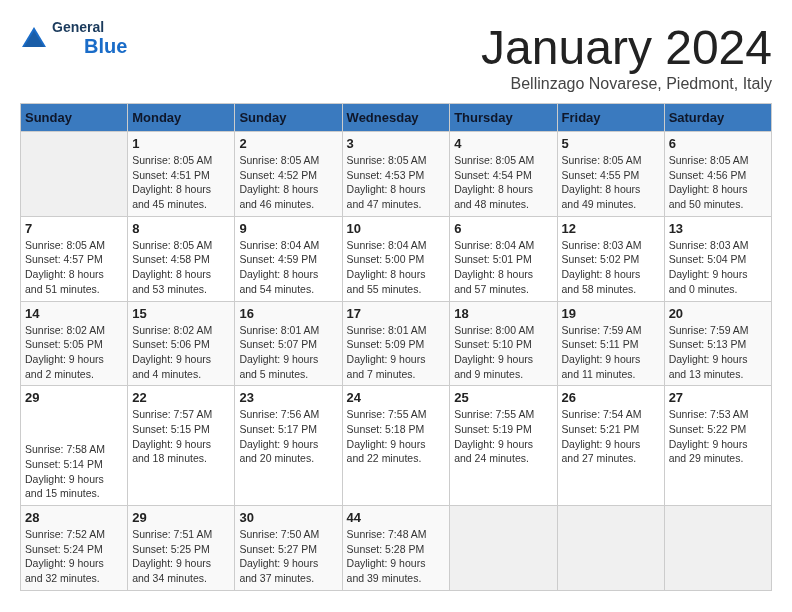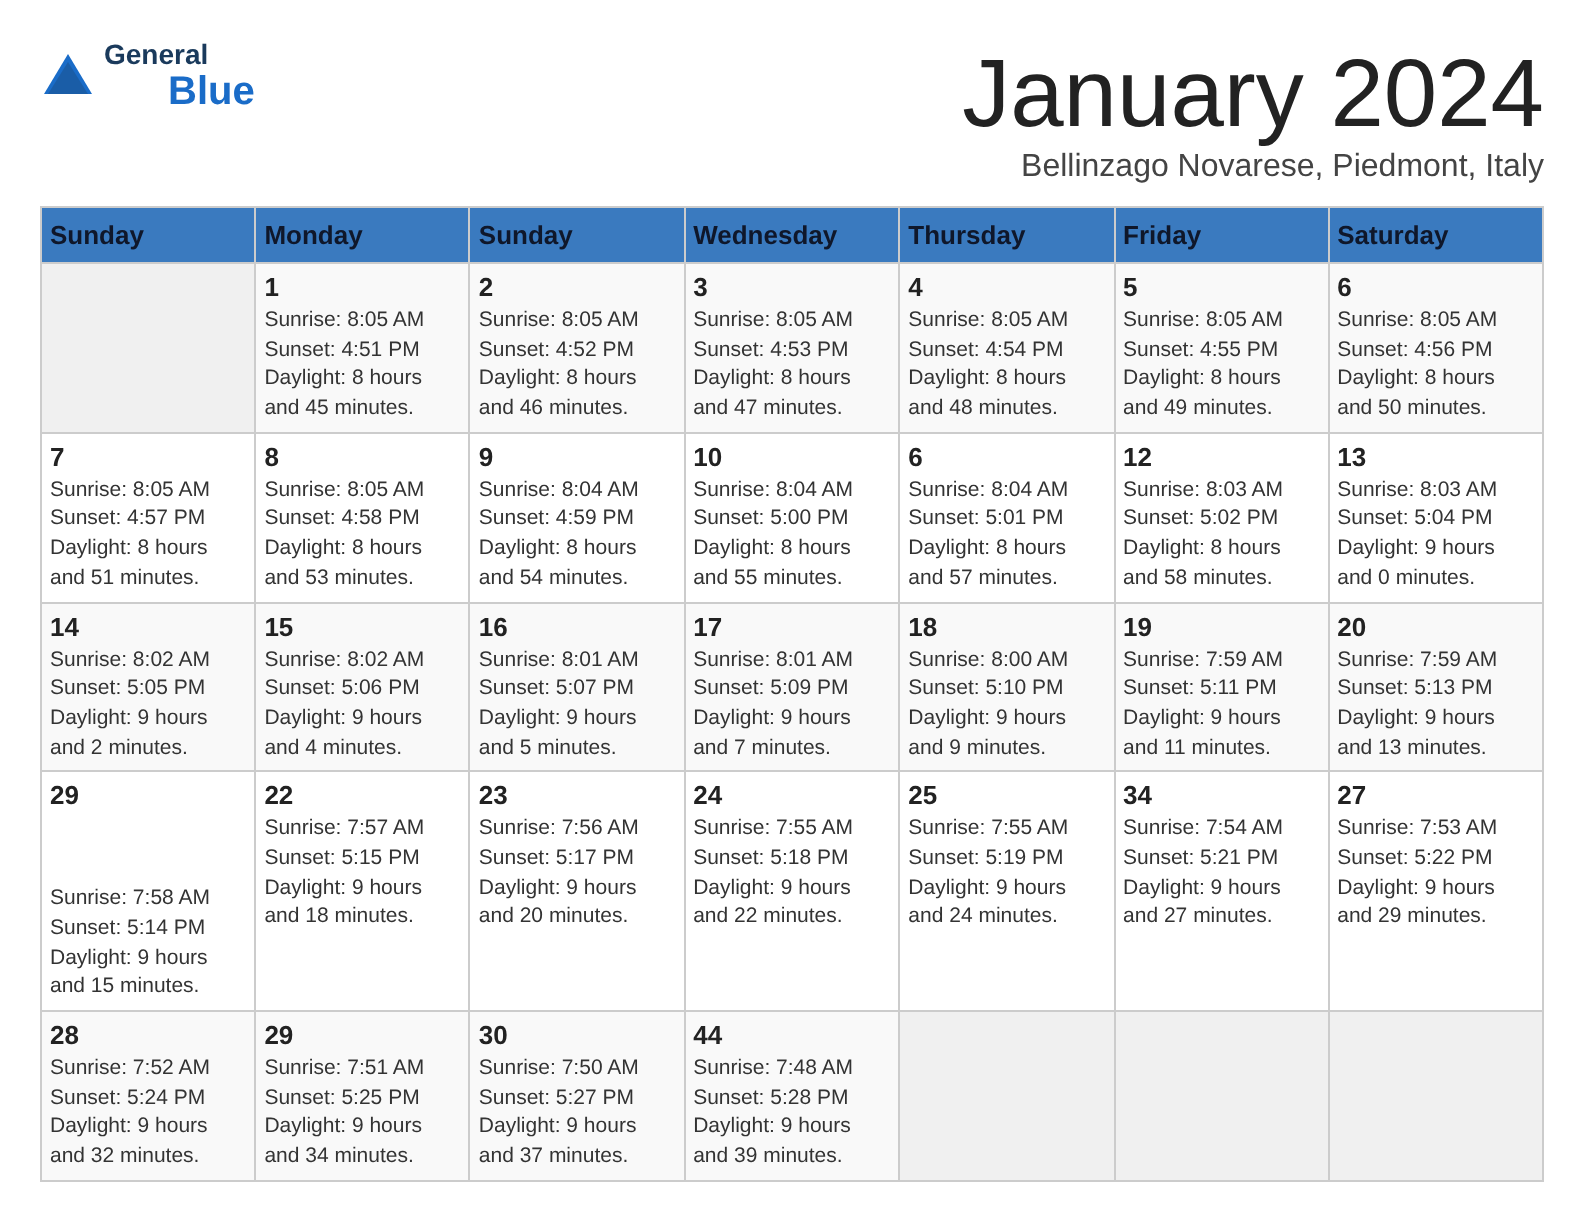--- a/index.html
+++ b/index.html
@@ -288,21 +288,21 @@
 and 22 minutes.</div>
         </td>
         <td>
           <span class="day-number">25</span>
           <div class="day-info" style="white-space: pre-line;">Sunrise: 7:55 AM
 Sunset: 5:19 PM
 Daylight: 9 hours
 and 24 minutes.</div>
         </td>
         <td>
-          <span class="day-number">34</span>
+          <span class="day-number">26</span>
           <div class="day-info" style="white-space: pre-line;">Sunrise: 7:54 AM
 Sunset: 5:21 PM
 Daylight: 9 hours
 and 27 minutes.</div>
         </td>
         <td>
           <span class="day-number">27</span>
           <div class="day-info" style="white-space: pre-line;">Sunrise: 7:53 AM
 Sunset: 5:22 PM
 Daylight: 9 hours

